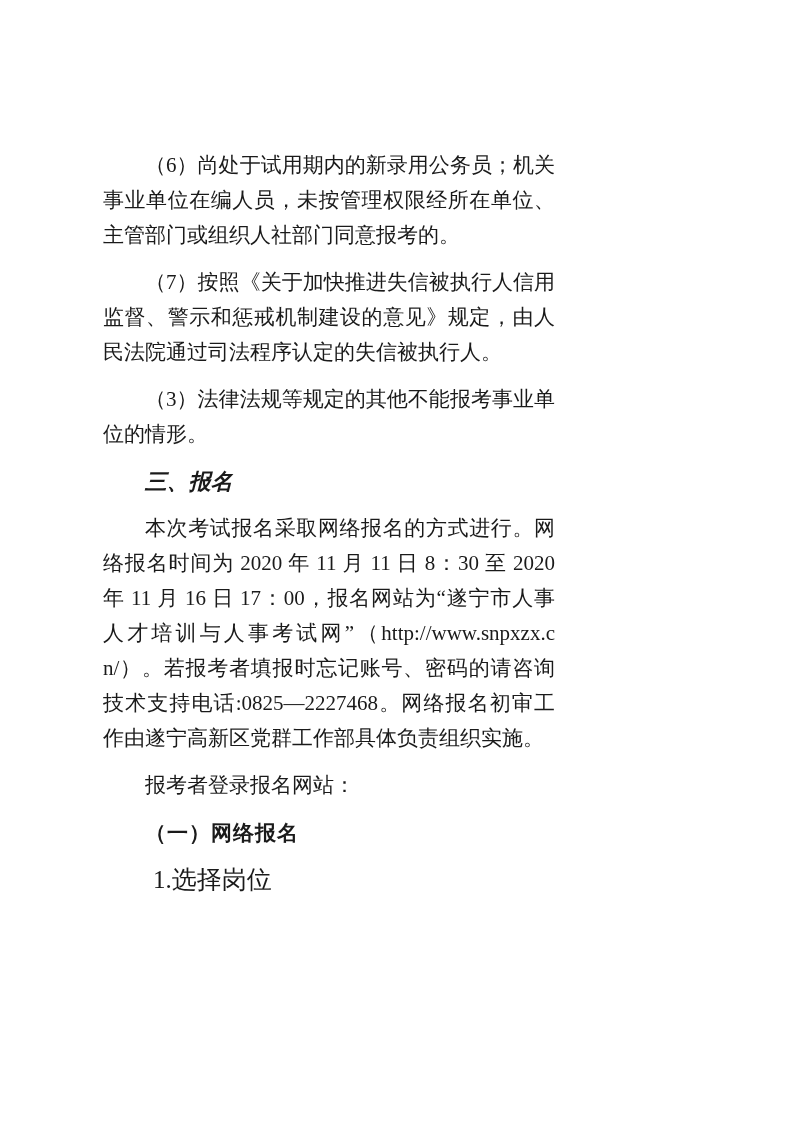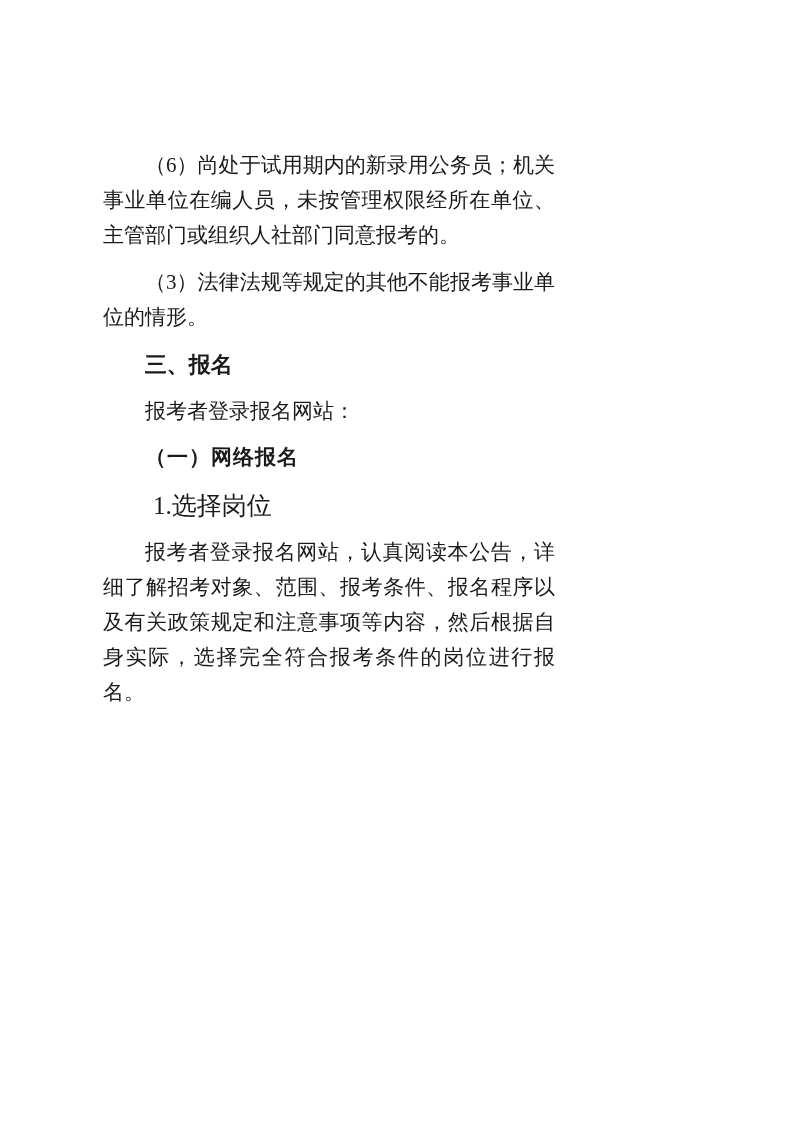--- a/index.html
+++ b/index.html
@@ -30,50 +30,52 @@
     text-indent: 2em;
     word-break: break-all;
   }
   .heading-1 {
     font-family: "Liberation Sans", "DejaVu Sans", sans-serif;
     font-weight: 700;
     font-size: 22px;
     line-height: 35px;
     margin: 0 0 12px 0;
     text-indent: 1.9em;
+    font-style: italic;
   }
   .heading-2 {
-    font-family: Liberation Mono, monospace;
+    font-family: Liberation Sans, sans-serif;
     font-weight: 700;
     font-size: 21px;
     line-height: 35px;
     margin: 0 0 12px 0;
     text-indent: 2em;
     letter-spacing: 1px;
   }
   .step-title {
     font-size: 25px;
     line-height: 35px;
     margin: 0 0 12px 0;
     text-indent: 2em;
   }
 </style>
 </head>
 <body>
 
 <div class="page">
   <p class="para">（6）尚处于试用期内的新录用公务员；机关事业单位在编人员，未按管理权限经所在单位、主管部门或组织人社部门同意报考的。</p>
 
+  <p class="para">（7）按照《关于加快推进失信被执行人信用监督、警示和惩戒机制建设的意见》规定，由人民法院通过司法程序认定的失信被执行人。</p>
 
   <p class="para">（3）法律法规等规定的其他不能报考事业单位的情形。</p>
 
   <h2 class="heading-1">三、报名</h2>
 
+  <p class="para">本次考试报名采取网络报名的方式进行。网络报名时间为 2020 年 11 月 11 日 8：30 至 2020 年 11 月 16 日 17：00，报名网站为“遂宁市人事人才培训与人事考试网”（http://www.snpxzx.cn/）。若报考者填报时忘记账号、密码的请咨询技术支持电话:0825—2227468。网络报名初审工作由遂宁高新区党群工作部具体负责组织实施。</p>
 
   <p class="para">报考者登录报名网站：</p>
 
   <h3 class="heading-2">（一）网络报名</h3>
 
   <p class="step-title">1.选择岗位</p>
 
-  <p class="para">报考者登录报名网站，认真阅读本公告，详细了解招考对象、范围、报考条件、报名程序以及有关政策规定和注意事项等内容，然后根据自身实际，选择完全符合报考条件的岗位进行报名。</p>
 
 </div>
 
 </body></html>

